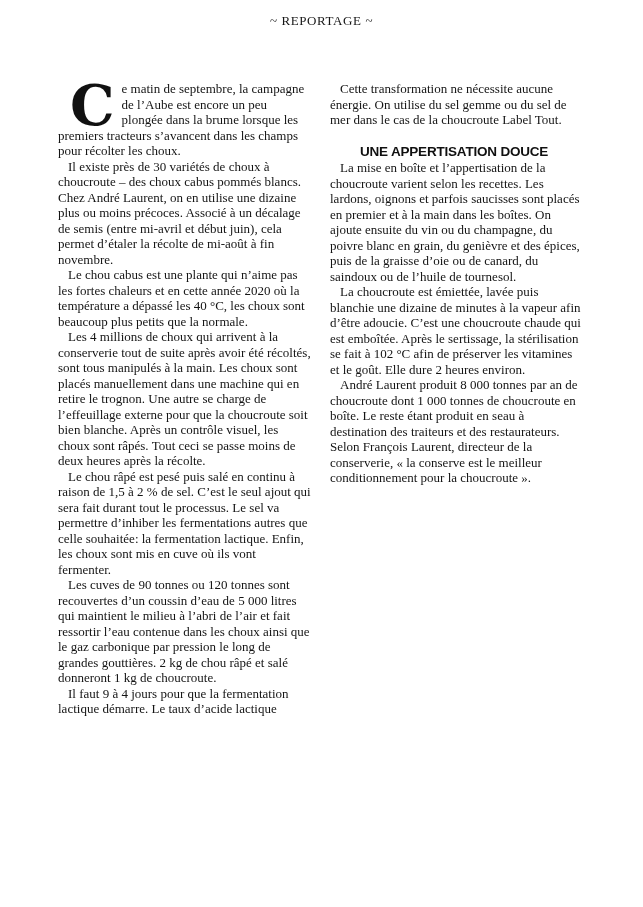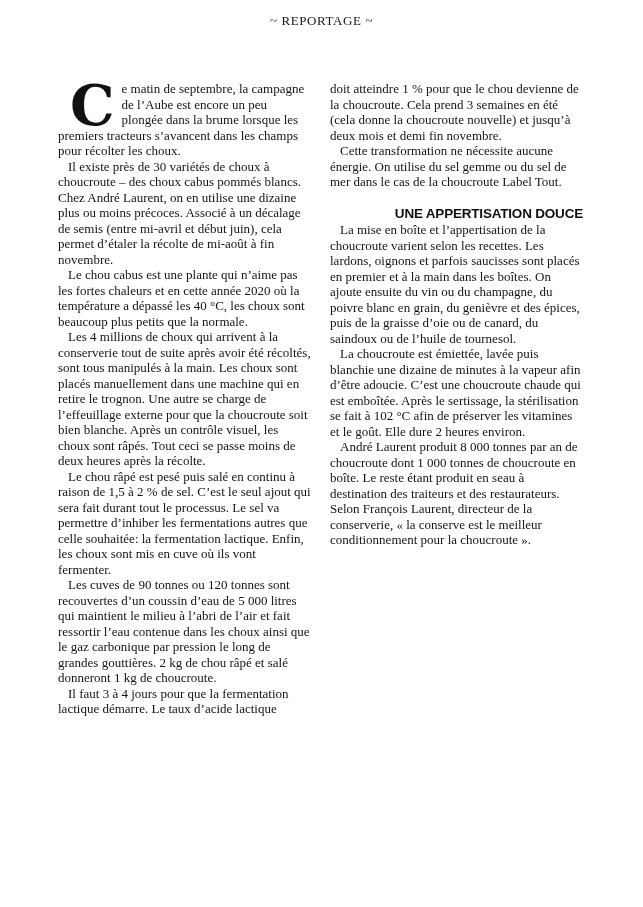--- a/index.html
+++ b/index.html
@@ -49,45 +49,43 @@
   }
   .heading {
     font-family: "Liberation Sans", sans-serif;
     font-weight: bold;
     font-size: 13.5px;
     line-height: 15.5px;
     letter-spacing: -0.2px;
     margin: 16px 0 1px 30px;
     color: #101010;
     white-space: nowrap;
-    text-align: right;
   }
   .heading.first { margin-top: 15px; }
 </style>
 </head>
 <body>
 
 <div class="page">
 
   <div class="kicker">~ REPORTAGE ~</div>
 
   <div class="columns">
 
     <div class="col">
       <p><span class="dropcap">C</span><span>e matin de septembre, la campagne de l’Aube est encore un peu plongée dans la brume lorsque les premiers tracteurs s’avancent dans les champs pour récolter les choux.</span></p>
       <p class="ind">Il existe près de 30 variétés de choux à choucroute – des choux cabus pommés blancs. Chez André Laurent, on en utilise une dizaine plus ou moins précoces. Associé à un décalage de semis (entre mi-avril et début juin), cela permet d’étaler la récolte de mi-août à fin novembre.</p>
       <p class="ind">Le chou cabus est une plante qui n’aime pas les fortes chaleurs et en cette année 2020 où la température a dépassé les 40&nbsp;°C, les choux sont beaucoup plus petits que la normale.</p>
       <p class="ind">Les 4 millions de choux qui arrivent à la conserverie tout de suite après avoir été récoltés, sont tous manipulés à la main. Les choux sont placés manuellement dans une machine qui en retire le trognon. Une autre se charge de l’effeuillage externe pour que la choucroute soit bien blanche. Après un contrôle visuel, les choux sont râpés. Tout ceci se passe moins de deux heures après la récolte.</p>
       <p class="ind">Le chou râpé est pesé puis salé en continu à raison de 1,5 à 2&nbsp;% de sel. C’est le seul ajout qui sera fait durant tout le processus. Le sel va permettre d’inhiber les fermentations autres que celle souhaitée: la fermentation lactique. Enfin, les choux sont mis en cuve où ils vont fermenter.</p>
       <p class="ind">Les cuves de 90 tonnes ou 120 tonnes sont recouvertes d’un coussin d’eau de 5&nbsp;000 litres qui maintient le milieu à l’abri de l’air et fait ressortir l’eau contenue dans les choux ainsi que le gaz carbonique par pression le long de grandes gouttières. 2&nbsp;kg de chou râpé et salé donneront 1&nbsp;kg de choucroute.</p>
-      <p class="ind">Il faut 3 à 4 jours pour que la fermentation lactique démarre. Le taux d’acide lactique</p>
+      <p class="ind">Il faut 9 à 4 jours pour que la fermentation lactique démarre. Le taux d’acide lactique</p>
     </div>
 
     <div class="col">
-      <p>doit atteindre 1&nbsp;% pour que le chou devienne de la choucroute. Cela prend 3 semaines en été (cela donne la choucroute nouvelle) et jusqu’à deux mois et demi fin novembre.</p>
       <p class="ind">Cette transformation ne nécessite aucune énergie. On utilise du sel gemme ou du sel de mer dans le cas de la choucroute Label Tout.</p>
       <h2 class="heading">UNE APPERTISATION DOUCE</h2>
       <p class="ind">La mise en boîte et l’appertisation de la choucroute varient selon les recettes. Les lardons, oignons et parfois saucisses sont placés en premier et à la main dans les boîtes. On ajoute ensuite du vin ou du champagne, du poivre blanc en grain, du genièvre et des épices, puis de la graisse d’oie ou de canard, du saindoux ou de l’huile de tournesol.</p>
       <p class="ind">La choucroute est émiettée, lavée puis blanchie une dizaine de minutes à la vapeur afin d’être adoucie. C’est une choucroute chaude qui est emboîtée. Après le sertissage, la stérilisation se fait à 102&nbsp;°C afin de préserver les vitamines et le goût. Elle dure 2 heures environ.</p>
       <p class="ind">André Laurent produit 8&nbsp;000 tonnes par an de choucroute dont 1&nbsp;000 tonnes de choucroute en boîte. Le reste étant produit en seau à destination des traiteurs et des restaurateurs. Selon François Laurent, directeur de la conserverie, «&nbsp;la conserve est le meilleur conditionnement pour la choucroute&nbsp;».</p>
     </div>
 
   </div>
 </div>
 

